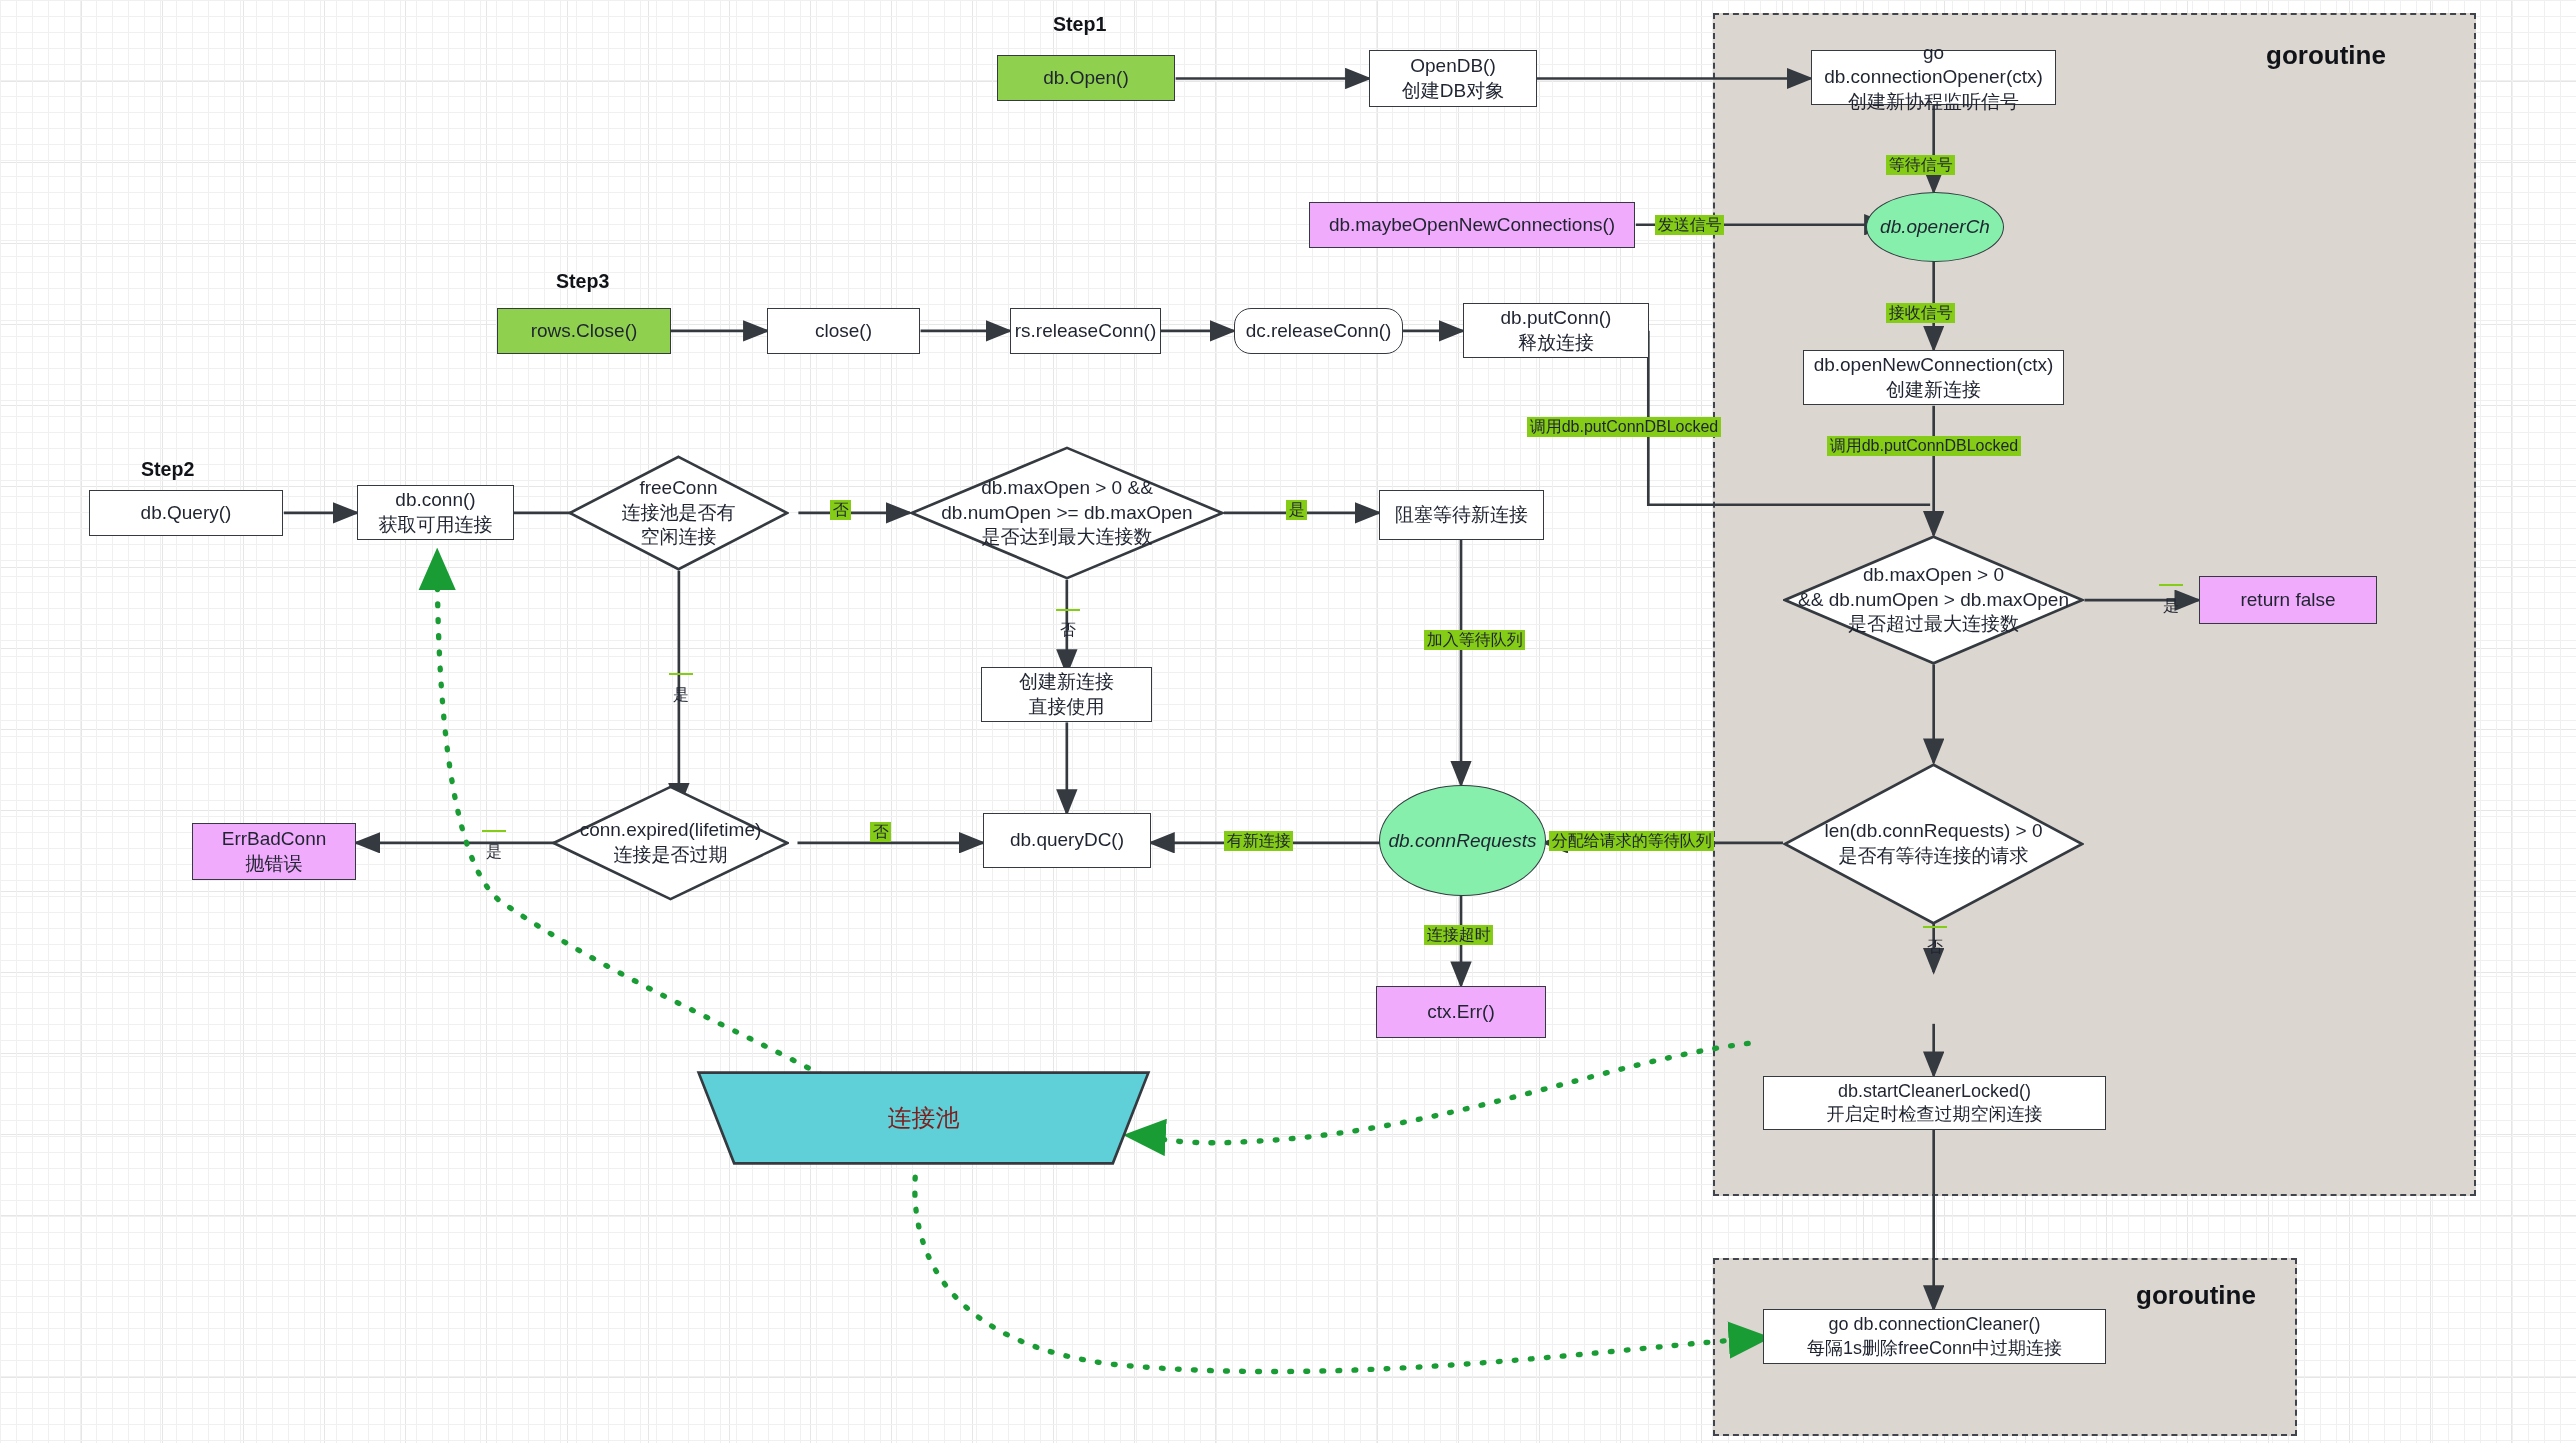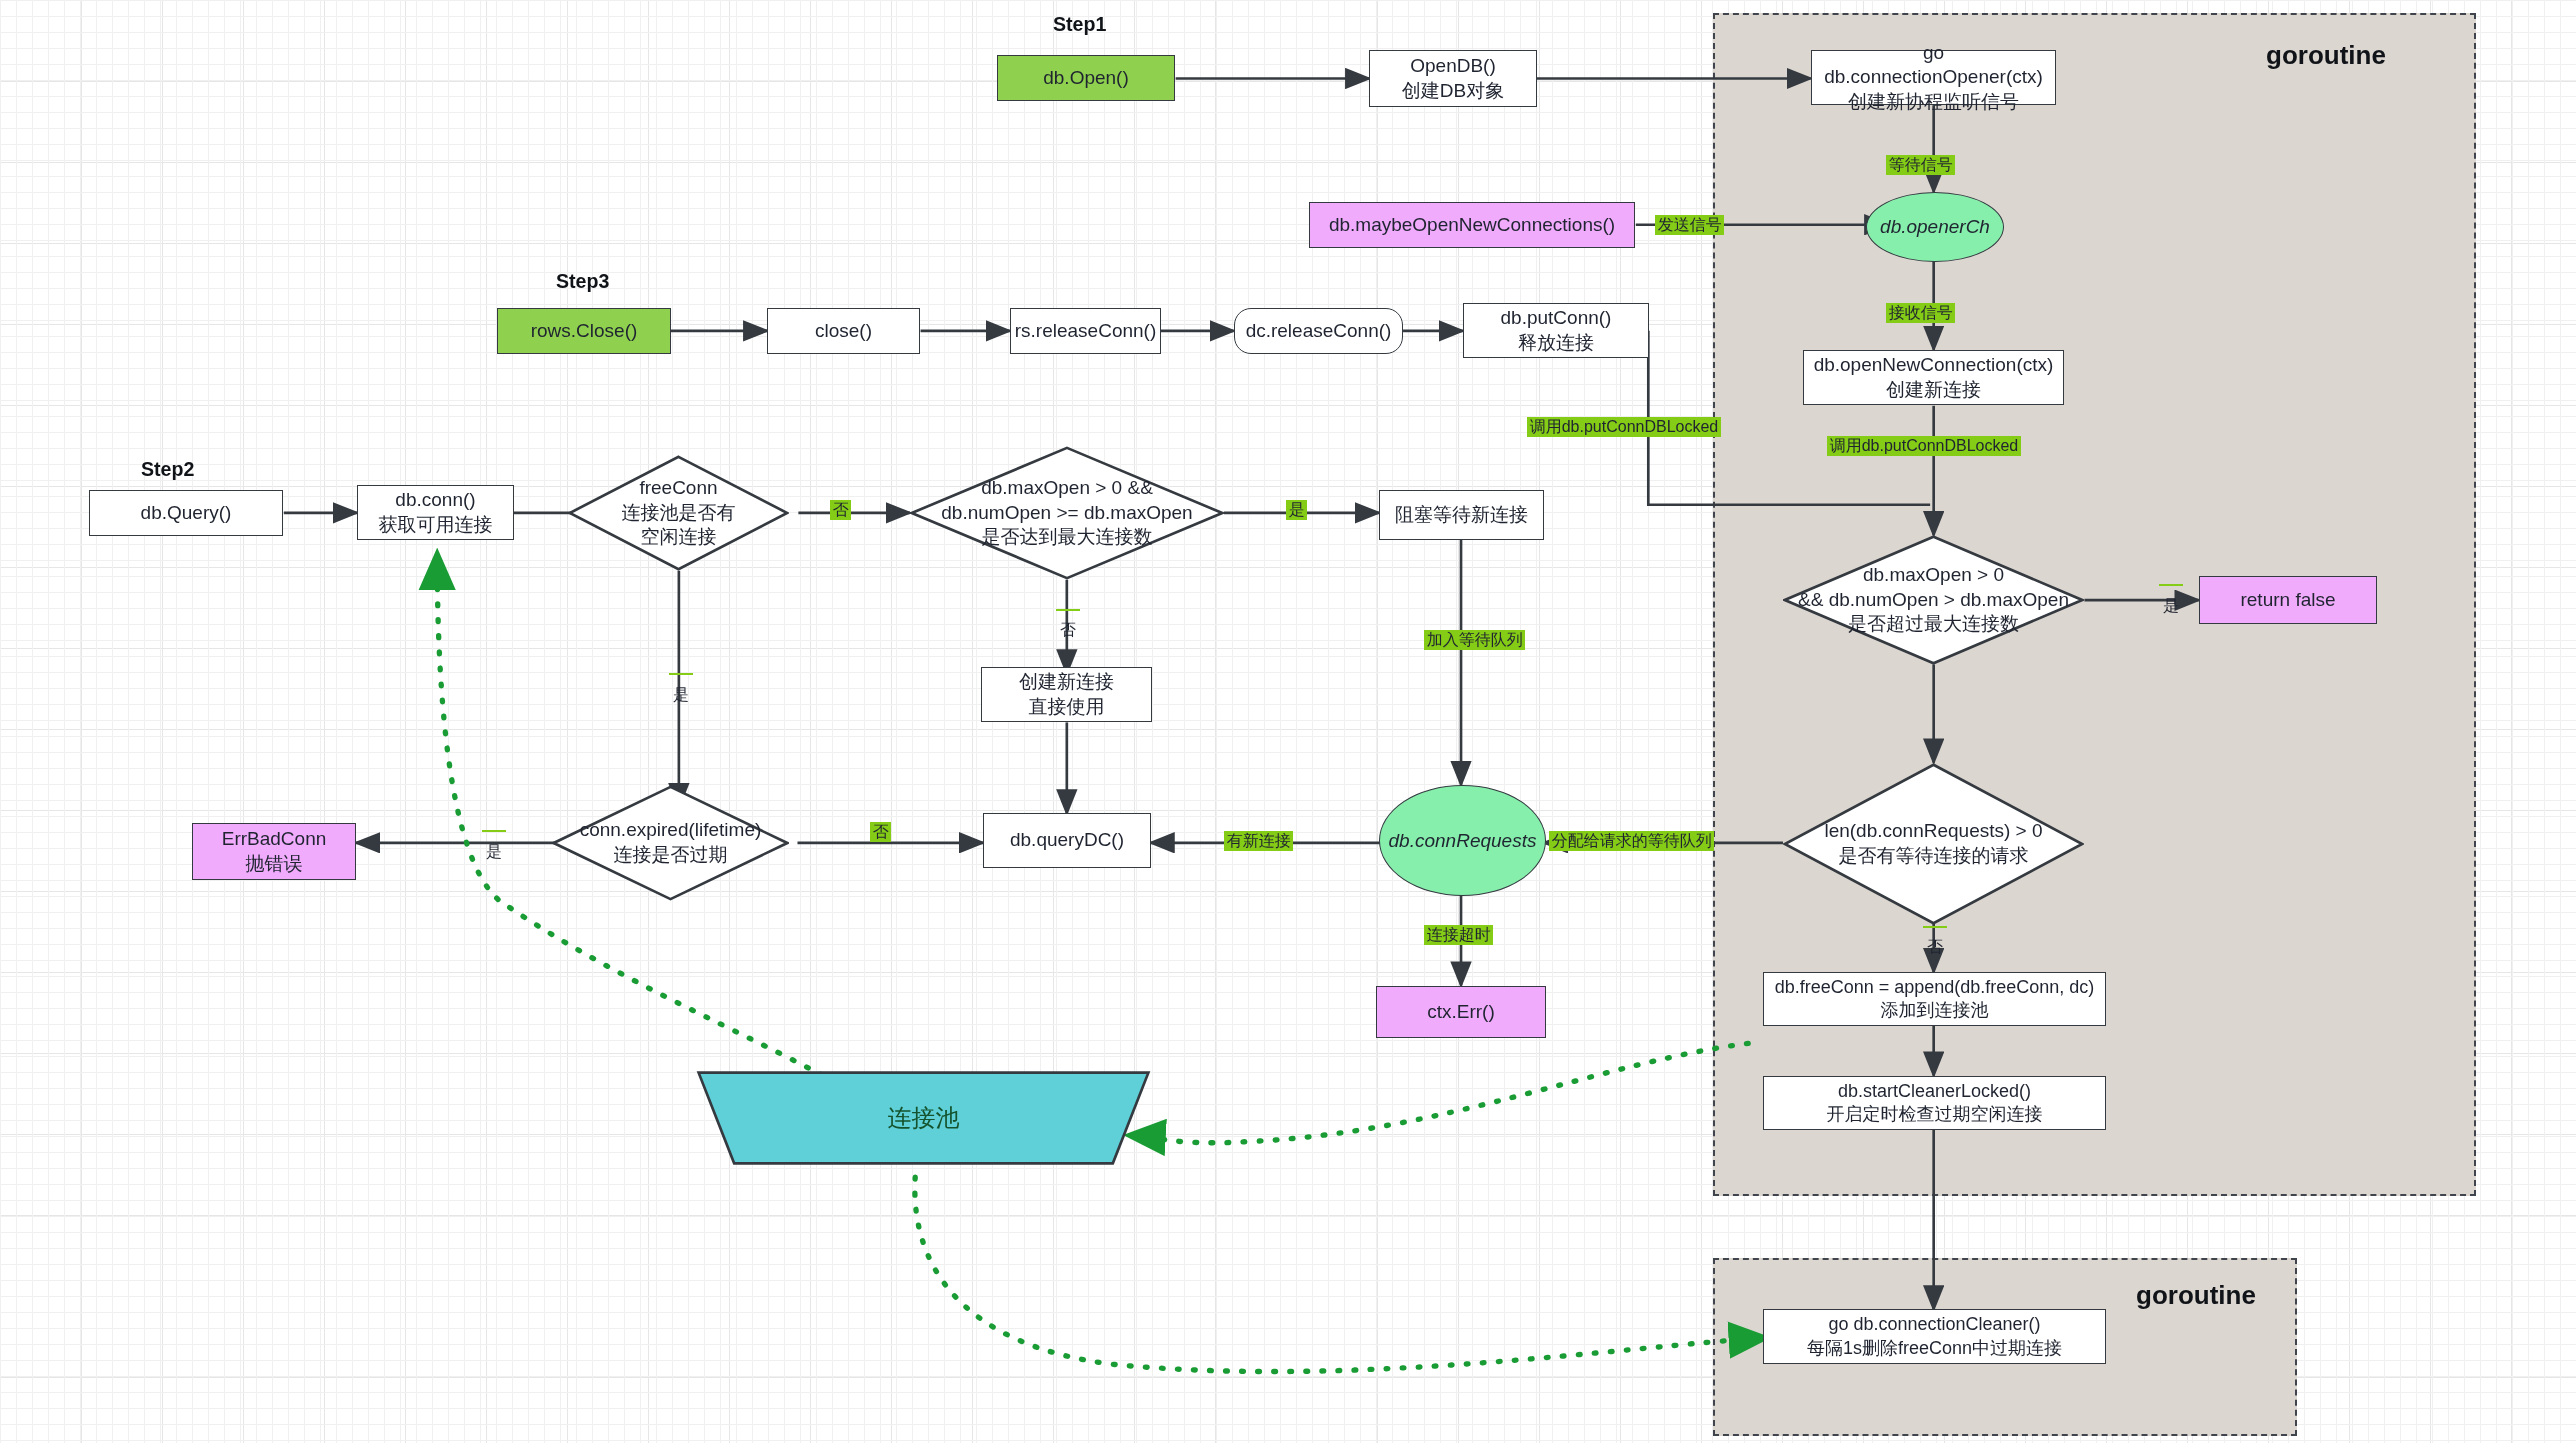--- a/index.html
+++ b/index.html
@@ -32,21 +32,21 @@
       font-size:19px;color:#1f2430;line-height:1.3;}
   .ellipse{position:absolute;border:1.8px solid #343a40;background:#86efac;
       border-radius:50%;display:flex;align-items:center;justify-content:center;
       font-size:19px;color:#1f2430;text-align:center;font-style:italic;}
   .edgelabel{position:absolute;background:#84cc16;font-size:16px;color:#1f2430;
       padding:0.9px 2.7px;white-space:nowrap;line-height:1.15;}
   .edgelabel.vert{writing-mode:vertical-rl;text-orientation:upright;}
   .pool{position:absolute;}
   .pool .ptext{position:absolute;left:0;top:0;width:100%;height:100%;
       display:flex;align-items:center;justify-content:center;
-      font-size:24px;color:#14532d;}
+      font-size:24px;color:#7f1d1d;}
   .multiline{white-space:pre-line;}
 </style>
 </head>
 <body>
 
 <div id="canvas">
 
   <div class="goroutine-box" style="left:1713px;top:12.5px;width:763px;height:1183px;"></div>
   <div class="goroutine-title" style="left:2266px;top:40px;">goroutine</div>
 
@@ -195,22 +195,20 @@
   <div class="node rect red" style="left:2199px;top:576px;width:178px;height:48px;">return false</div>
 
   <div class="diamond" style="left:1783px;top:763px;width:301px;height:162px;">
     <svg width="301" height="162" viewBox="0 0 338 182">
         <polygon points="169,2 336,91 169,180 2,91" fill="#ffffff" stroke="#343a40" stroke-width="3"></polygon>
       </svg>
     <div class="dtext multiline">len(db.connRequests) &gt; 0
 是否有等待连接的请求</div>
   </div>
 
-  <div class="node rect multiline" style="left:1763px;top:972px;width:343px;height:54px;font-size:18px;">db.freeConn = append(db.freeConn, dc)
-添加到连接池</div>
   <div class="node rect multiline" style="left:1763px;top:1076px;width:343px;height:54px;font-size:18px;">db.startCleanerLocked()
 开启定时检查过期空闲连接</div>
   <div class="node rect multiline" style="left:1763px;top:1309px;width:343px;height:55px;font-size:18px;">go db.connectionCleaner()
 每隔1s删除freeConn中过期连接</div>
 
   <div class="pool" style="left:696px;top:1070px;width:455px;height:96px;">
     <svg width="455" height="96" viewBox="0 0 510 108">
         <polygon points="2,3 508,3 468,105 42,105" fill="#5fd0d8" stroke="#343a40" stroke-width="3"></polygon>
       </svg>
     <div class="ptext">连接池</div>

